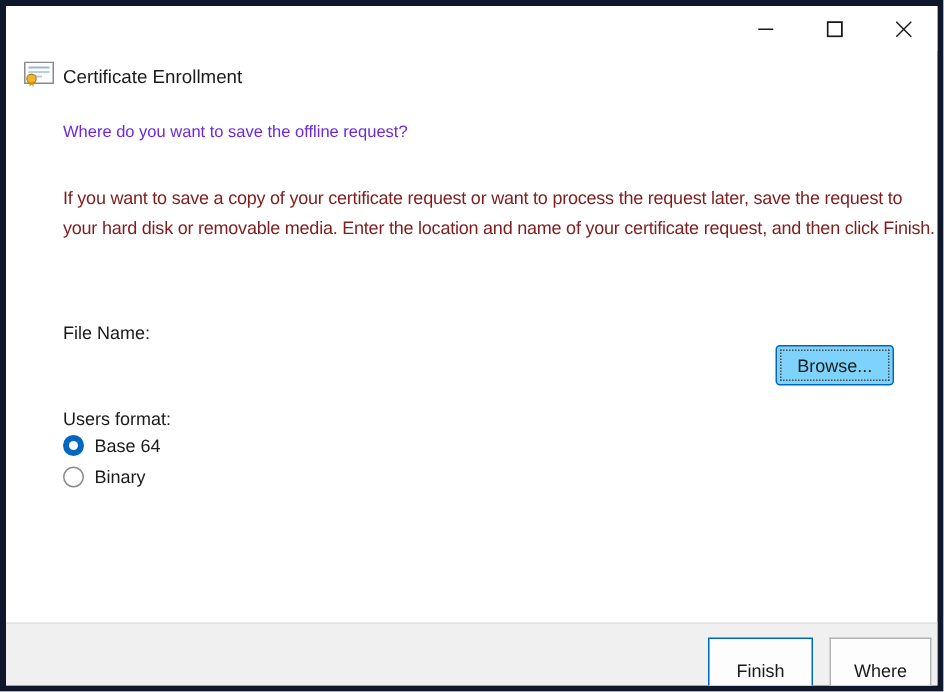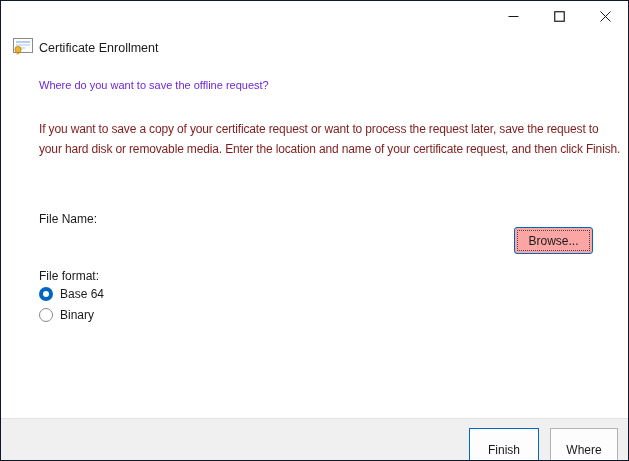--- a/index.html
+++ b/index.html
@@ -1,19 +1,19 @@
 <!DOCTYPE html>
 <html><head>
 <meta charset="utf-8">
 <style>
   * { margin:0; padding:0; box-sizing:border-box; }
   html,body { background:#cfcfcf; font-family:"Liberation Sans","DejaVu Sans",sans-serif; }
   .window{
     position:relative; width:629px; height:461px; background:#ffffff;
-    border:1px solid #0f172a; overflow:hidden;
+    border:4px solid #0f172a; overflow:hidden;
   }
   
   .titlebar{ position:absolute; top:0; left:0; right:0; height:30px; background:#ffffff; }
   .caption-buttons{ position:absolute; top:0; right:0; height:30px; display:flex; }
   .caption-btn{ width:46px; height:30px; display:flex; align-items:center; justify-content:center; cursor:default; }
   .caption-btn svg{ display:block; }
   
   .header-icon{ position:absolute; left:12px; top:37px; width:20px; height:17px; }
   .header-title{ position:absolute; left:38px; top:40px; font-size:12.5px; color:#1a1a1a; }
   
@@ -23,21 +23,21 @@
     font-size:12px; letter-spacing:-0.15px; line-height:19.5px; color:#7f1d1d;
   }
   .filename-label{ position:absolute; left:38px; top:211px; font-size:12px; color:#1a1a1a; }
   .filename-input{
     position:absolute; left:38px; top:228px; width:467px; height:23px;
     border:1px solid #9b9b9b; background:#ffffff; font-family:inherit;
     font-size:12px; color:#1a1a1a; padding:0 6px; outline:none;
   }
   .browse-btn{
     position:absolute; left:513px; top:226px; width:79px; height:27px;
-    background:#fca5a5; border:1px solid #0067c0; border-radius:3px;
+    background:#7dd3fc; border:1px solid #0067c0; border-radius:3px;
     outline:1px dotted #4a4a4a; outline-offset:-4px;
     font-family:inherit; font-size:12px; color:#1a1a1a; cursor:default;
   }
   .format-label{ position:absolute; left:38px; top:268px; font-size:12px; color:#1a1a1a; }
   .radio-row{ position:absolute; left:38px; display:flex; align-items:center; gap:7px; cursor:default;text-align:center; }
   .radio-row.r1{ top:286px; }
   .radio-row.r2{ top:307px; }
   .radio{ width:14px; height:14px; border-radius:50%; position:relative; flex:0 0 auto; }
   .radio.selected{ background:#0067c0; }
   .radio.selected::after{ content:''; position:absolute; left:4px; top:4px; width:6px; height:6px; background:#ffffff; border-radius:50%; }
@@ -98,21 +98,21 @@
     </svg>
   </span>
   <span class="header-title">Certificate Enrollment</span>
 
   <div class="heading">Where do you want to save the offline request?</div>
   <div class="description">If you want to save a copy of your certificate request or want to process the request later, save the request to your hard disk or removable media. Enter the location and name of your certificate request, and then click Finish.</div>
 
   <label class="filename-label">File Name:</label>
   <button class="browse-btn">Browse...</button>
 
-  <div class="format-label">File format:</div>
+  <div class="format-label">Users format:</div>
 
   <div class="radio-row r1">
     <span class="radio selected"></span>
     <span class="radio-label">Base 64</span>
   </div>
   <div class="radio-row r2">
     <span class="radio unselected"></span>
     <span class="radio-label">Binary</span>
   </div>
 

